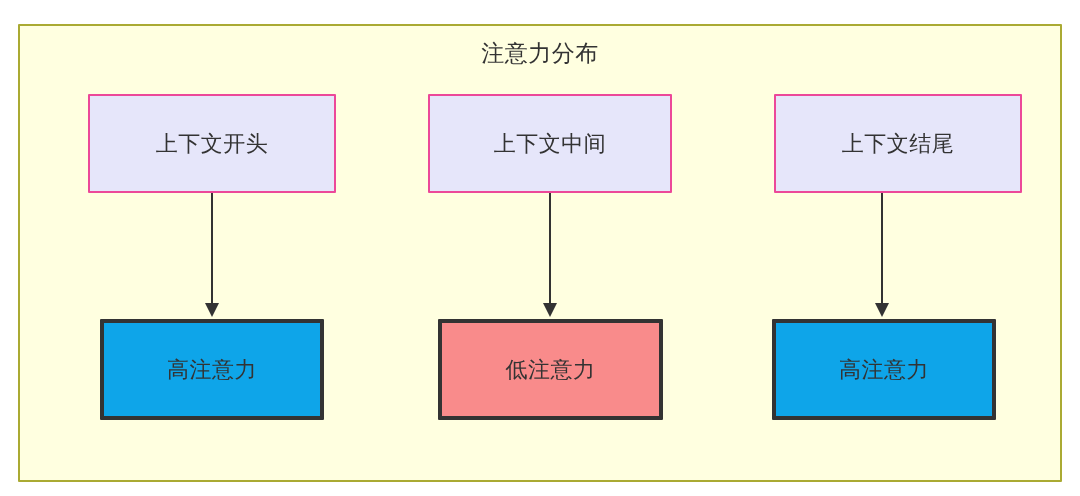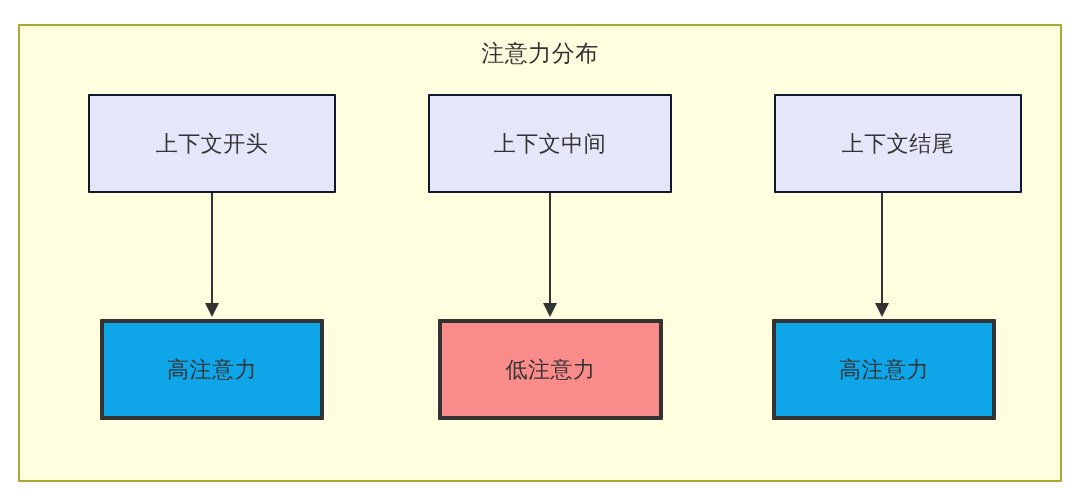--- a/index.html
+++ b/index.html
@@ -54,21 +54,21 @@
     height: 100%;
   }
 
   
   .node-top {
     position: absolute;
     top: 68px;
     width: 248px;
     height: 99px;
     background: #e6e6fa;
-    border: 2px solid #0f172a;
+    border: 2px solid #ec4899;
     box-sizing: border-box;
     display: flex;
     align-items: center;
     justify-content: center;
     border-radius: 1px;
   }
   .node-top .node-label {
     font-size: 22px;
     color: #333333;
     line-height: 1;

